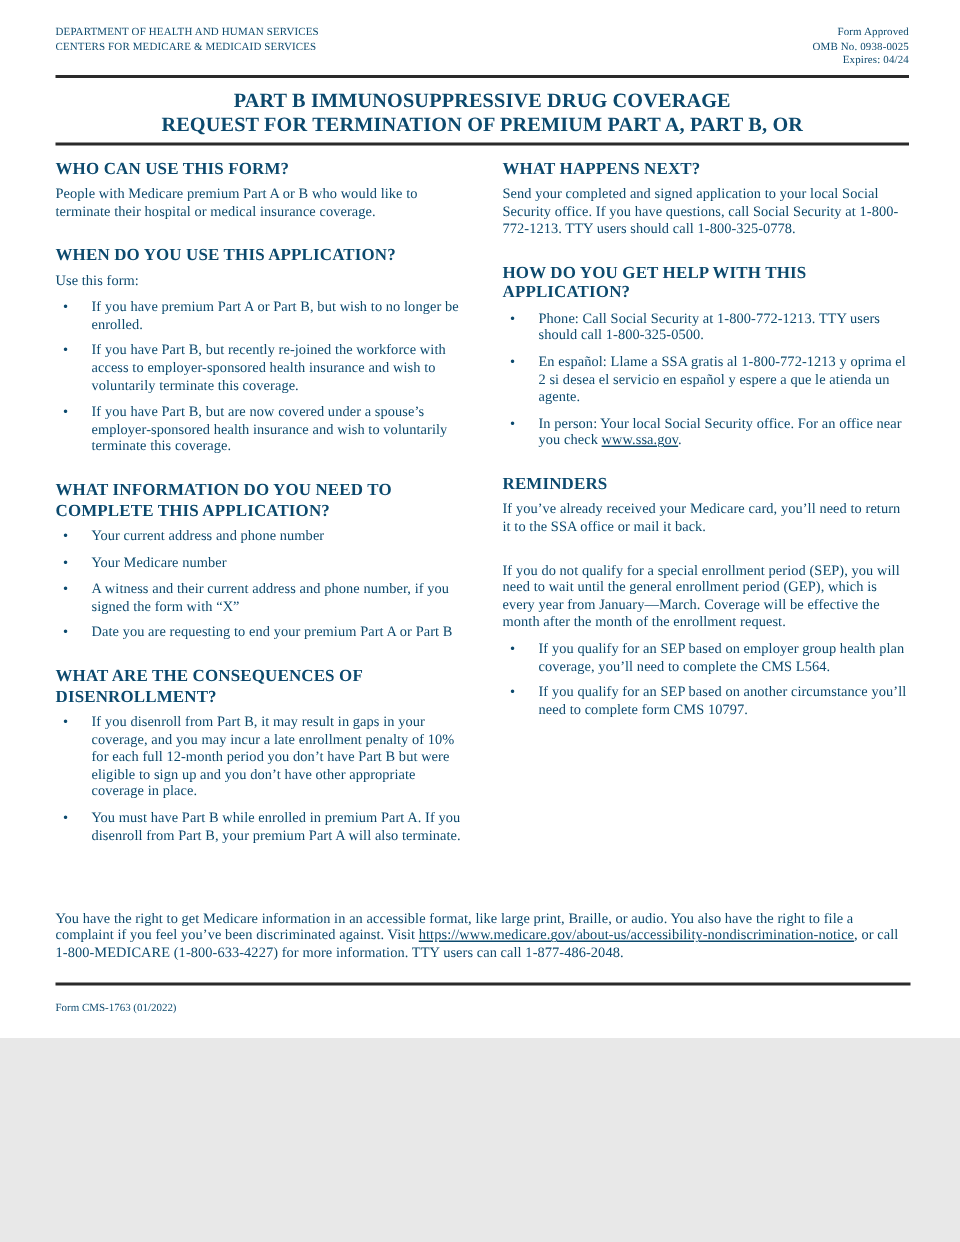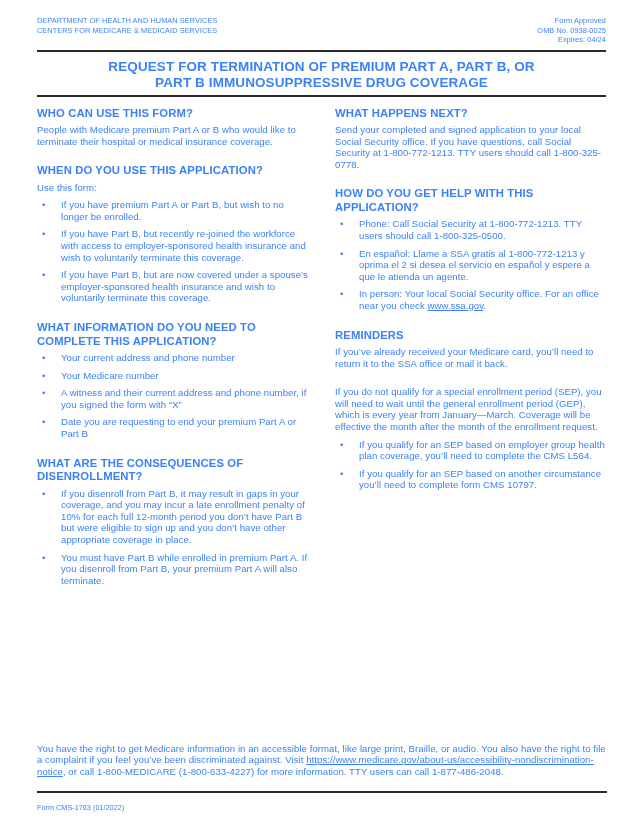--- a/index.html
+++ b/index.html
@@ -1,25 +1,26 @@
 <!DOCTYPE html>
 <html><head>
 <meta charset="utf-8">
 <style>
   * { margin: 0; padding: 0; box-sizing: border-box; }
   html, body { background: #e8e8e8; }
   body { font-family: "Liberation Sans", sans-serif; }
   .page {
     position: relative;
     width: 640px;
-    height: 828px;
+    height: 692px;
     margin: 0 auto;
     background: #ffffff;
-    color: #3b82f6;
+    color: #0c4a6e;
     overflow: hidden;
+    font-family: Liberation Serif, serif;
   }
   .inner { padding: 16px 34px 0 37px; }
 
   
   .hdr { display: flex; justify-content: space-between; align-items: flex-start; }
   .hdr-left div, .hdr-right div {
     font-size: 7.3px; line-height: 9.5px; letter-spacing: 0.1px;
   }
   .hdr-right { text-align: right; }
 
@@ -86,22 +87,22 @@
       <div class="hdr-right">
         <div>Form Approved</div>
         <div>OMB No. 0938-0025</div>
         <div>Expires: 04/24</div>
       </div>
     </div>
 
     <hr class="rule rule-header">
 
     <div class="title">
+      <div>PART B IMMUNOSUPPRESSIVE DRUG COVERAGE</div>
       <div>REQUEST FOR TERMINATION OF PREMIUM PART A, PART B, OR</div>
-      <div>PART B IMMUNOSUPPRESSIVE DRUG COVERAGE</div>
     </div>
 
     <hr class="rule rule-title">
 
     <div class="cols">
       <div class="col">
           <section class="sec">
             <h2 class="sec-heading">WHO CAN USE THIS FORM?</h2>
             <p class="body-text">People with Medicare premium Part A or B who would like to terminate their hospital or medical insurance coverage.</p>
           </section>

